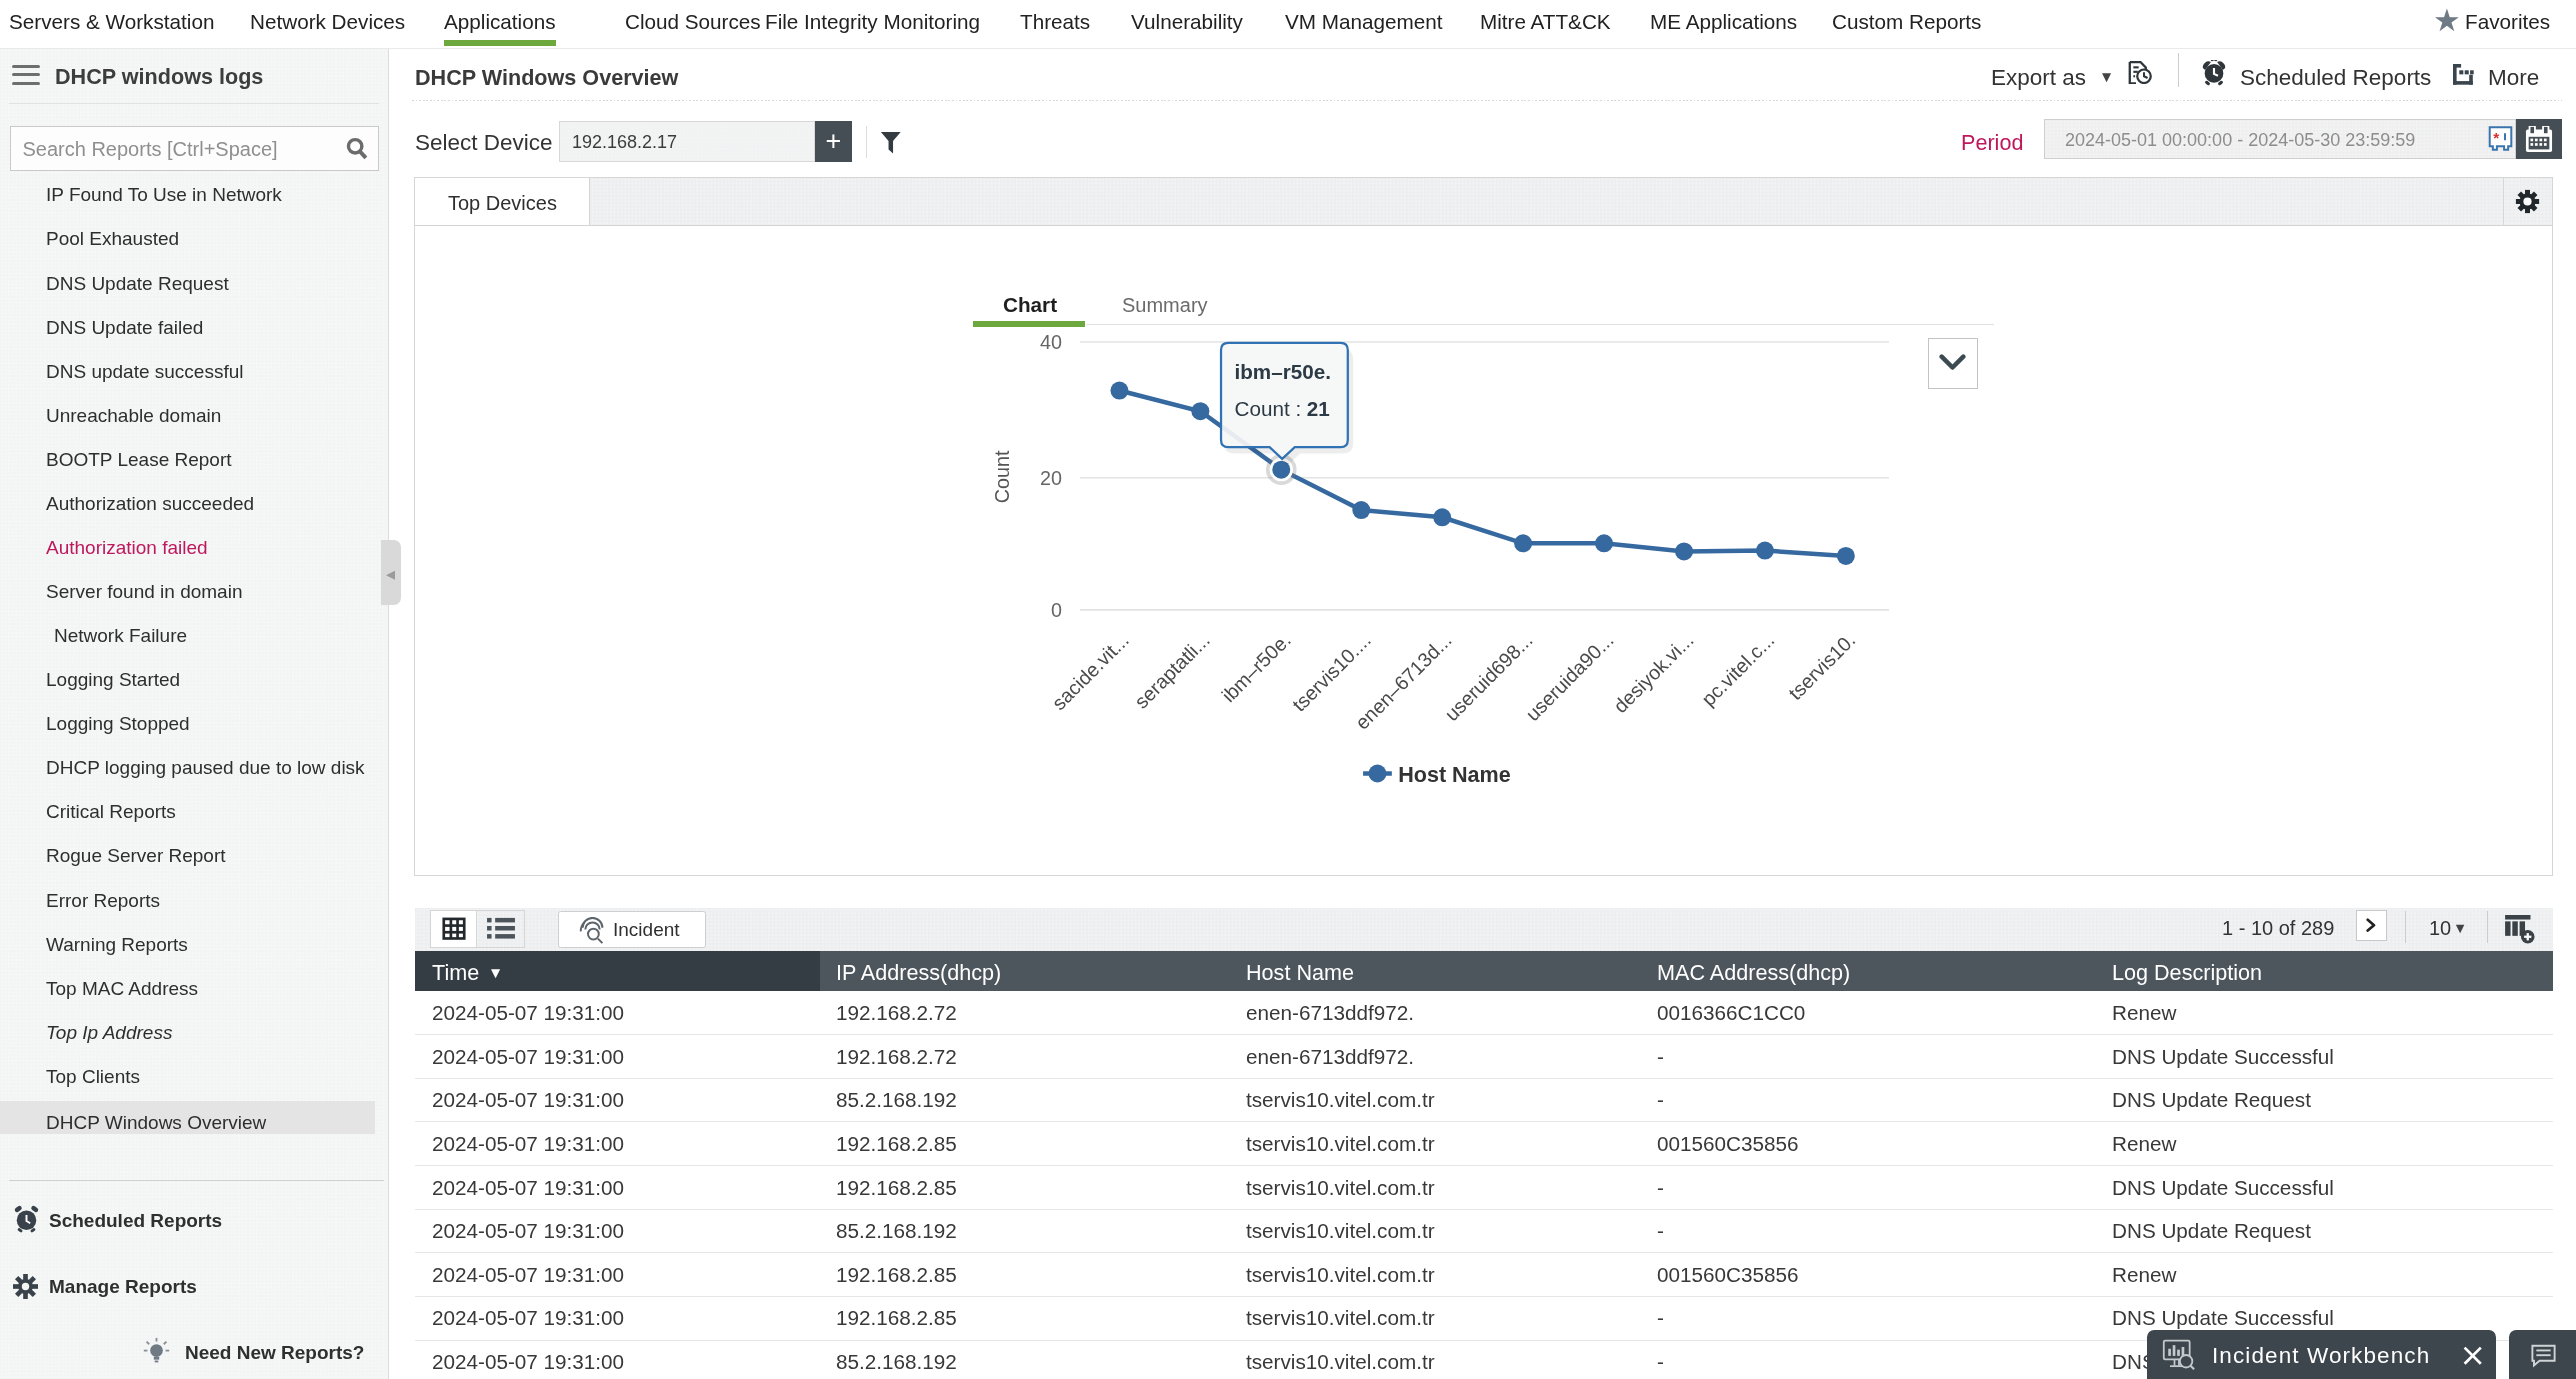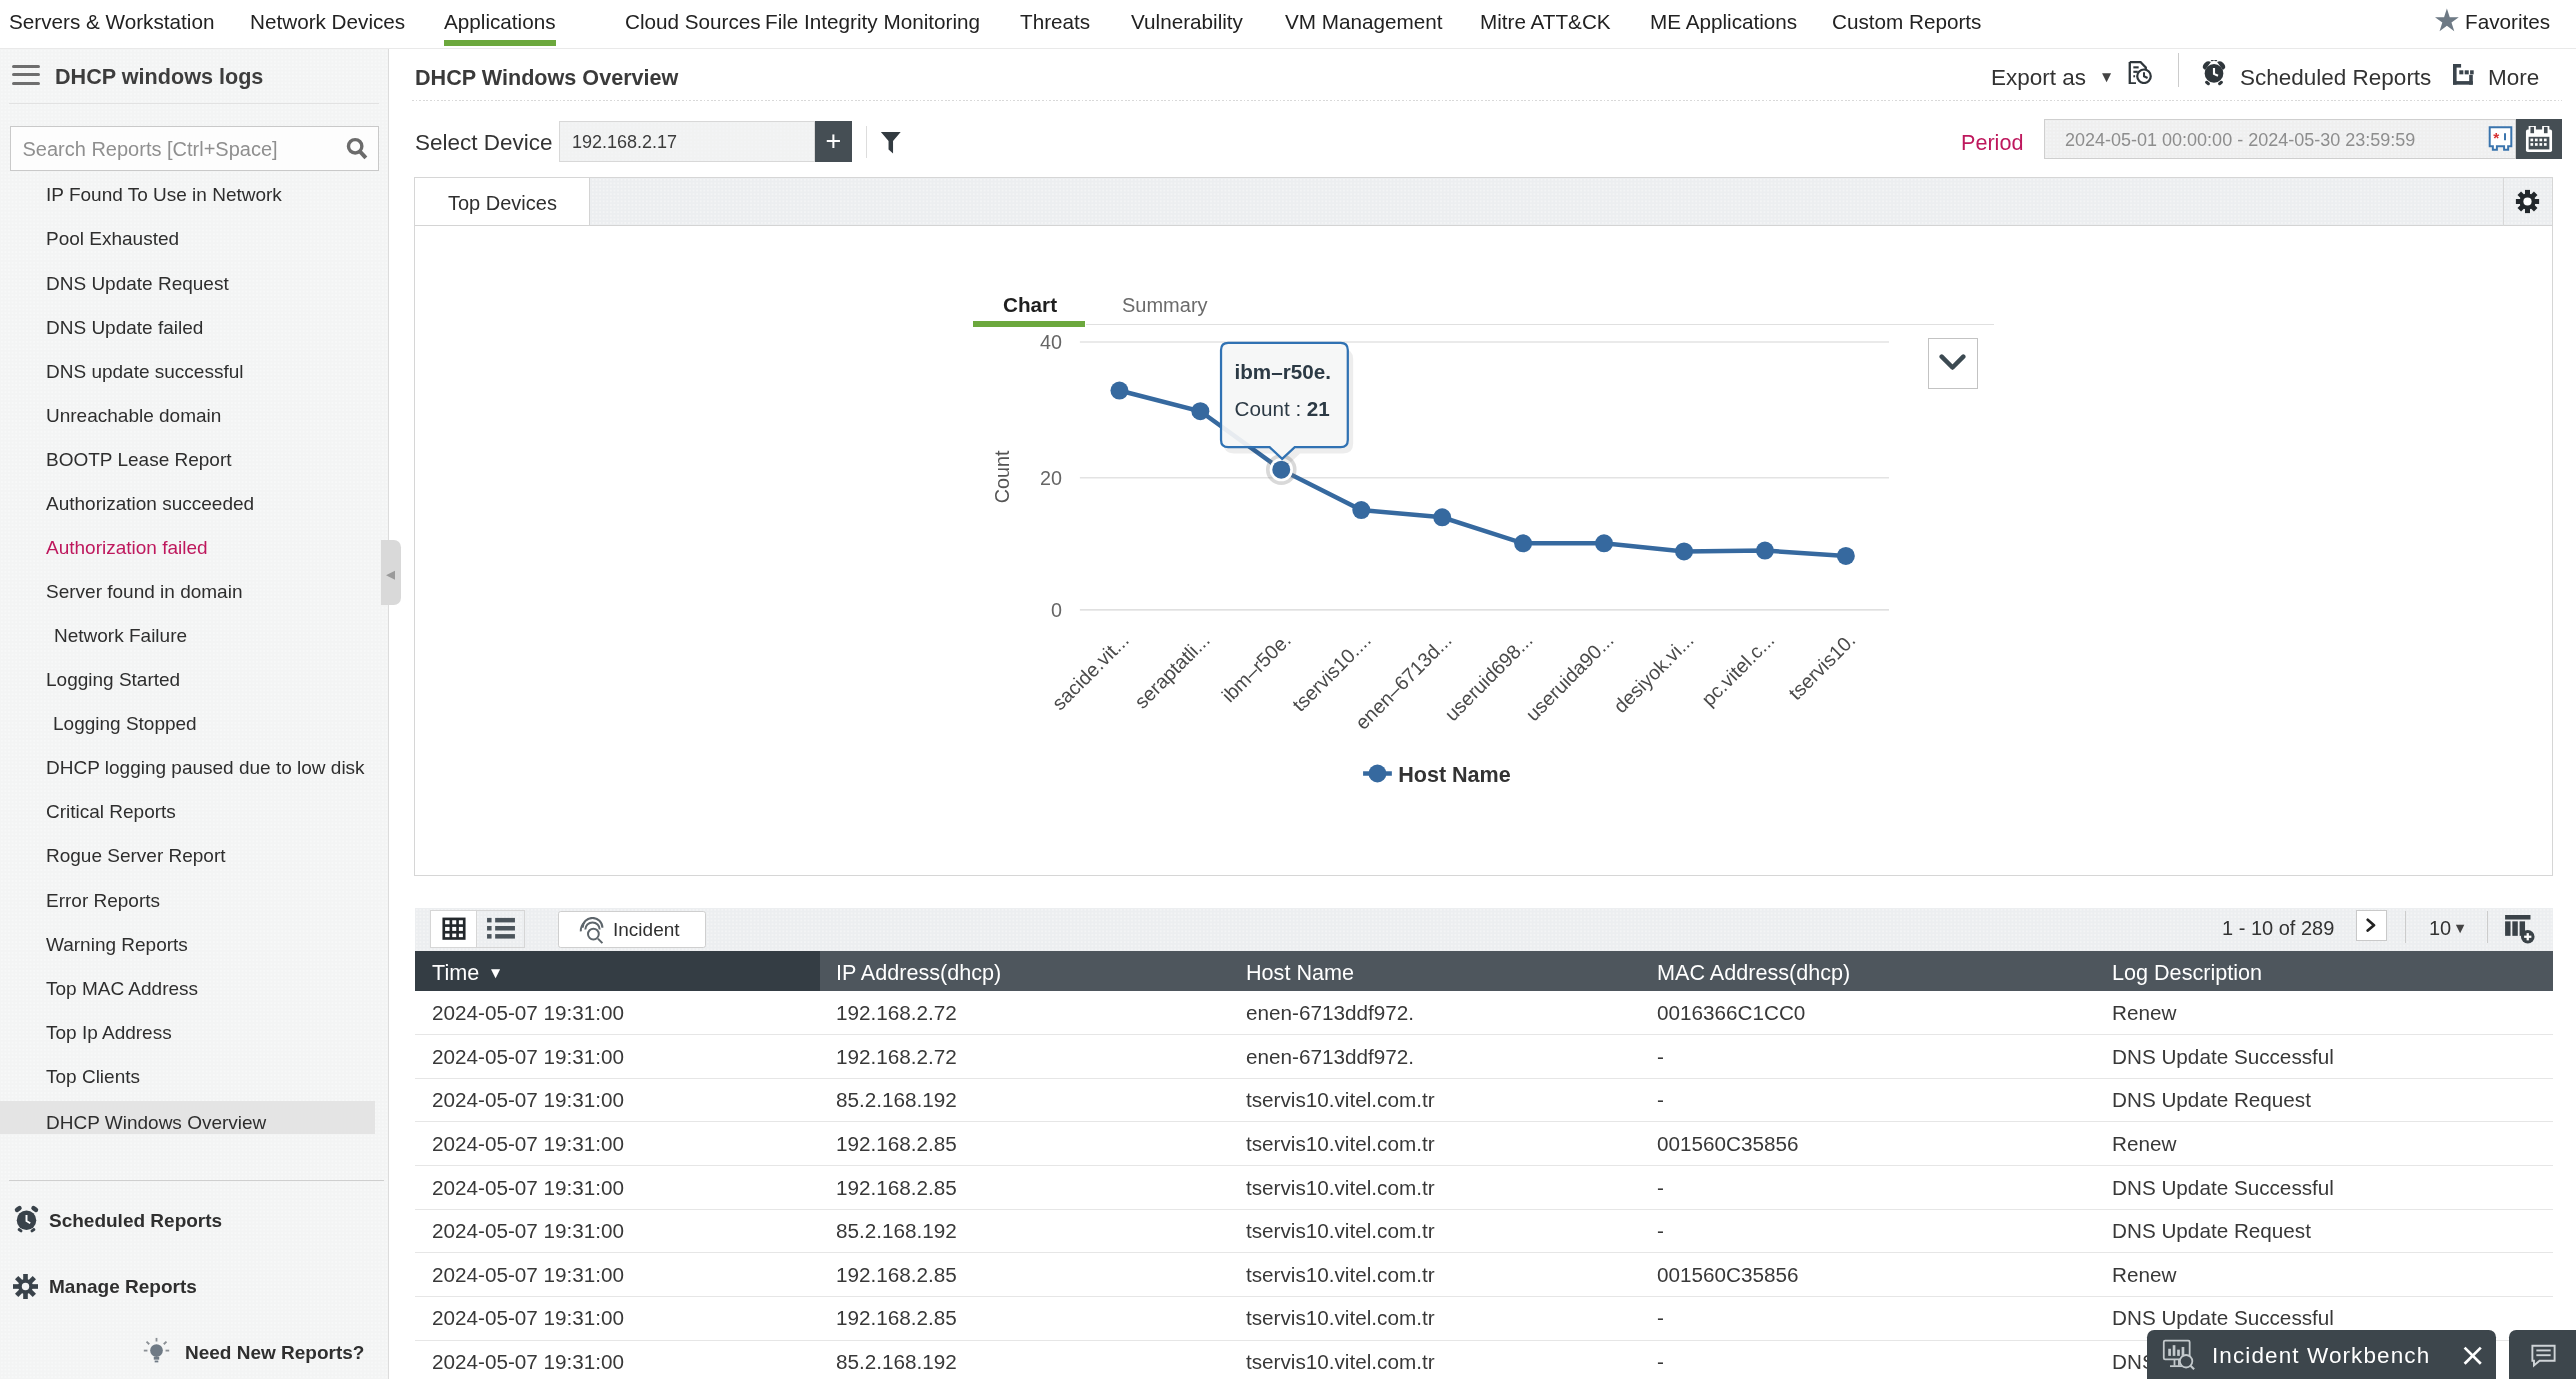--- a/index.html
+++ b/index.html
@@ -50,28 +50,28 @@
     <div class="abs" style="left:46px;top:273px;font-size:19px;color:#2e2e2e;">DNS Update Request</div>
     <div class="abs" style="left:46px;top:317px;font-size:19px;color:#2e2e2e;">DNS Update failed</div>
     <div class="abs" style="left:46px;top:361px;font-size:19px;color:#2e2e2e;">DNS update successful</div>
     <div class="abs" style="left:46px;top:405px;font-size:19px;color:#2e2e2e;">Unreachable domain</div>
     <div class="abs" style="left:46px;top:449px;font-size:19px;color:#2e2e2e;">BOOTP Lease Report</div>
     <div class="abs" style="left:46px;top:493px;font-size:19px;color:#2e2e2e;">Authorization succeeded</div>
     <div class="abs" style="left:46px;top:537px;font-size:19px;color:#be185d;">Authorization failed</div>
     <div class="abs" style="left:46px;top:581px;font-size:19px;color:#2e2e2e;">Server found in domain</div>
     <div class="abs" style="left:46px;top:625px;font-size:19px;color:#2e2e2e;margin-left:8px;">Network Failure</div>
     <div class="abs" style="left:46px;top:669px;font-size:19px;color:#2e2e2e;">Logging Started</div>
-    <div class="abs" style="left:53px;top:713px;font-size:19px;color:#2e2e2e;">Logging Stopped</div>
+    <div class="abs" style="left:46px;top:713px;font-size:19px;color:#2e2e2e;">Logging Stopped</div>
     <div class="abs" style="left:46px;top:757px;font-size:19px;color:#2e2e2e;">DHCP logging paused due to low disk</div>
     <div class="abs" style="left:46px;top:801px;font-size:19px;color:#2e2e2e;">Critical Reports</div>
     <div class="abs" style="left:46px;top:845px;font-size:19px;color:#2e2e2e;">Rogue Server Report</div>
     <div class="abs" style="left:46px;top:890px;font-size:19px;color:#2e2e2e;">Error Reports</div>
     <div class="abs" style="left:46px;top:934px;font-size:19px;color:#2e2e2e;">Warning Reports</div>
     <div class="abs" style="left:46px;top:978px;font-size:19px;color:#2e2e2e;">Top MAC Address</div>
-    <div class="abs" style="left:46px;top:1022px;font-size:19px;color:#2e2e2e;">Top Ip Address</div>
+    <div class="abs" style="left:46px;top:1022px;font-size:19px;color:#2e2e2e;font-style:italic;">Top Ip Address</div>
     <div class="abs" style="left:46px;top:1066px;font-size:19px;color:#2e2e2e;">Top Clients</div>
   </div>
 
 <div class="abs" style="left:0;top:1101px;width:375px;height:33px;background:#e4e4e4;"></div>
 <div class="abs" style="left:46px;top:1112px;font-size:19px;color:#2e2e2e;">DHCP Windows Overview</div>
 
 <div class="abs" style="left:9px;top:1180px;width:375px;height:0.9px;background:#cfcfcf;"></div>
 
 <div class="abs" style="left:49px;top:1210px;font-size:19px;font-weight:bold;color:#2f2f2f;">Scheduled Reports</div>
 <div class="abs" style="left:49px;top:1276px;font-size:19px;font-weight:bold;color:#2f2f2f;">Manage Reports</div>

